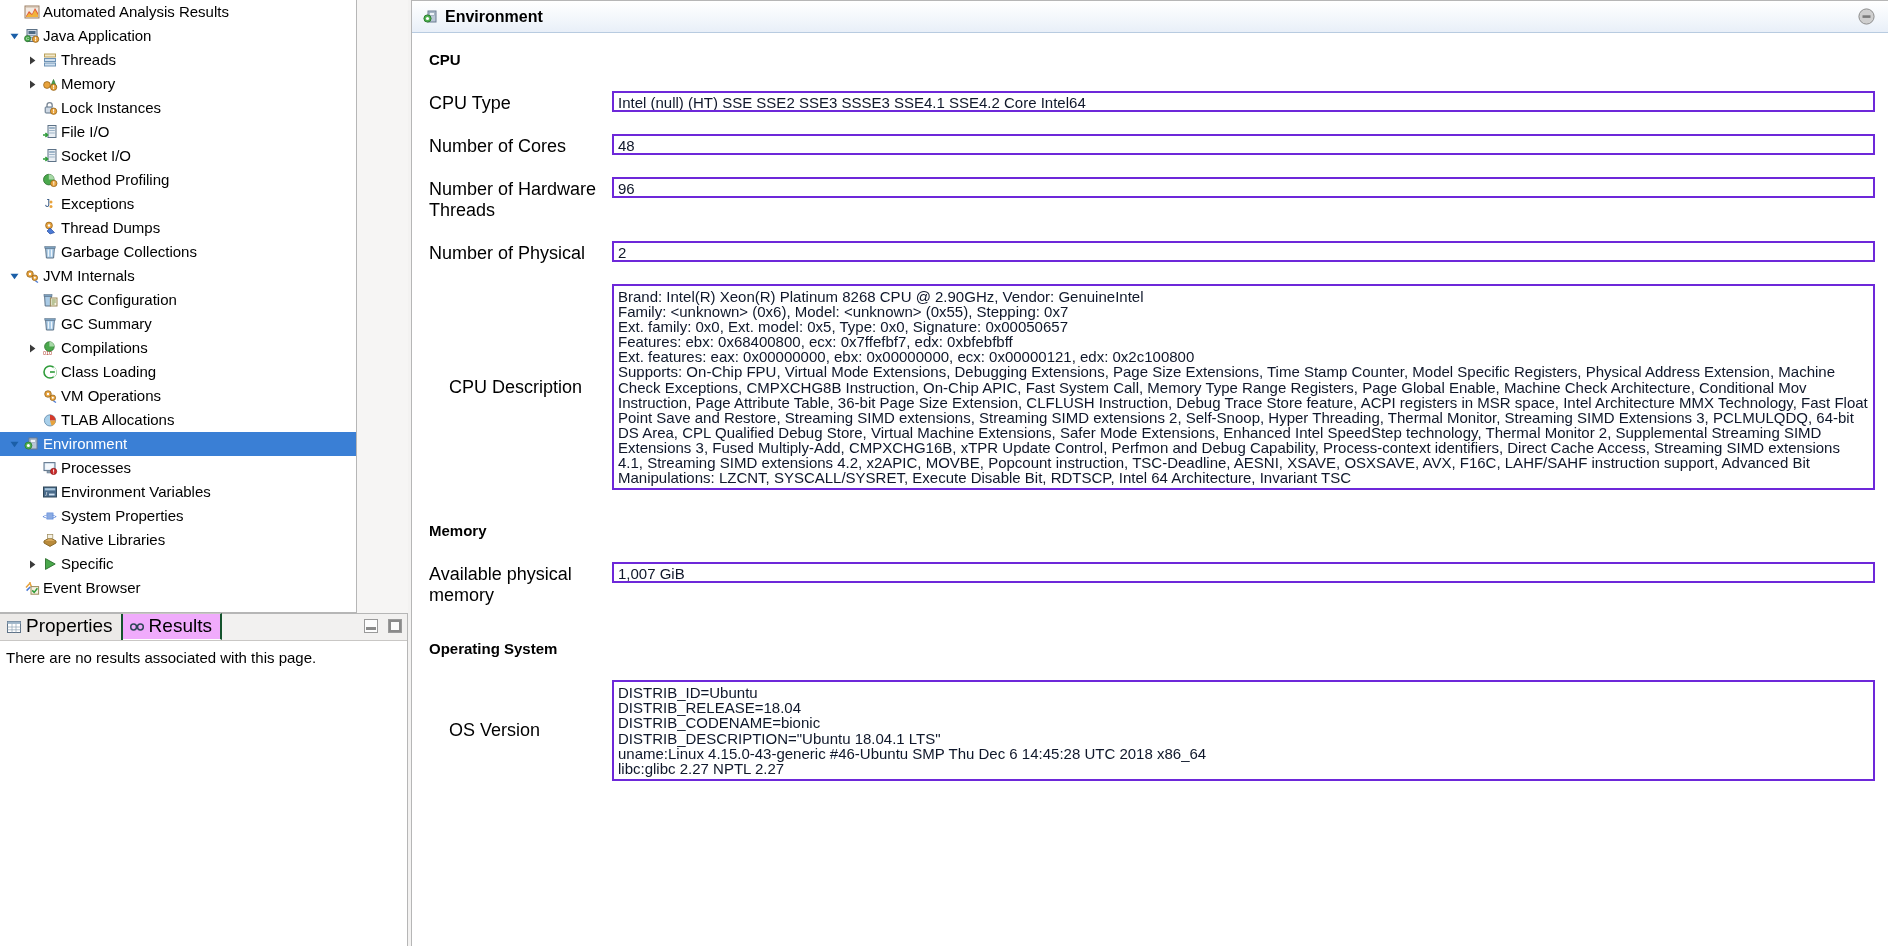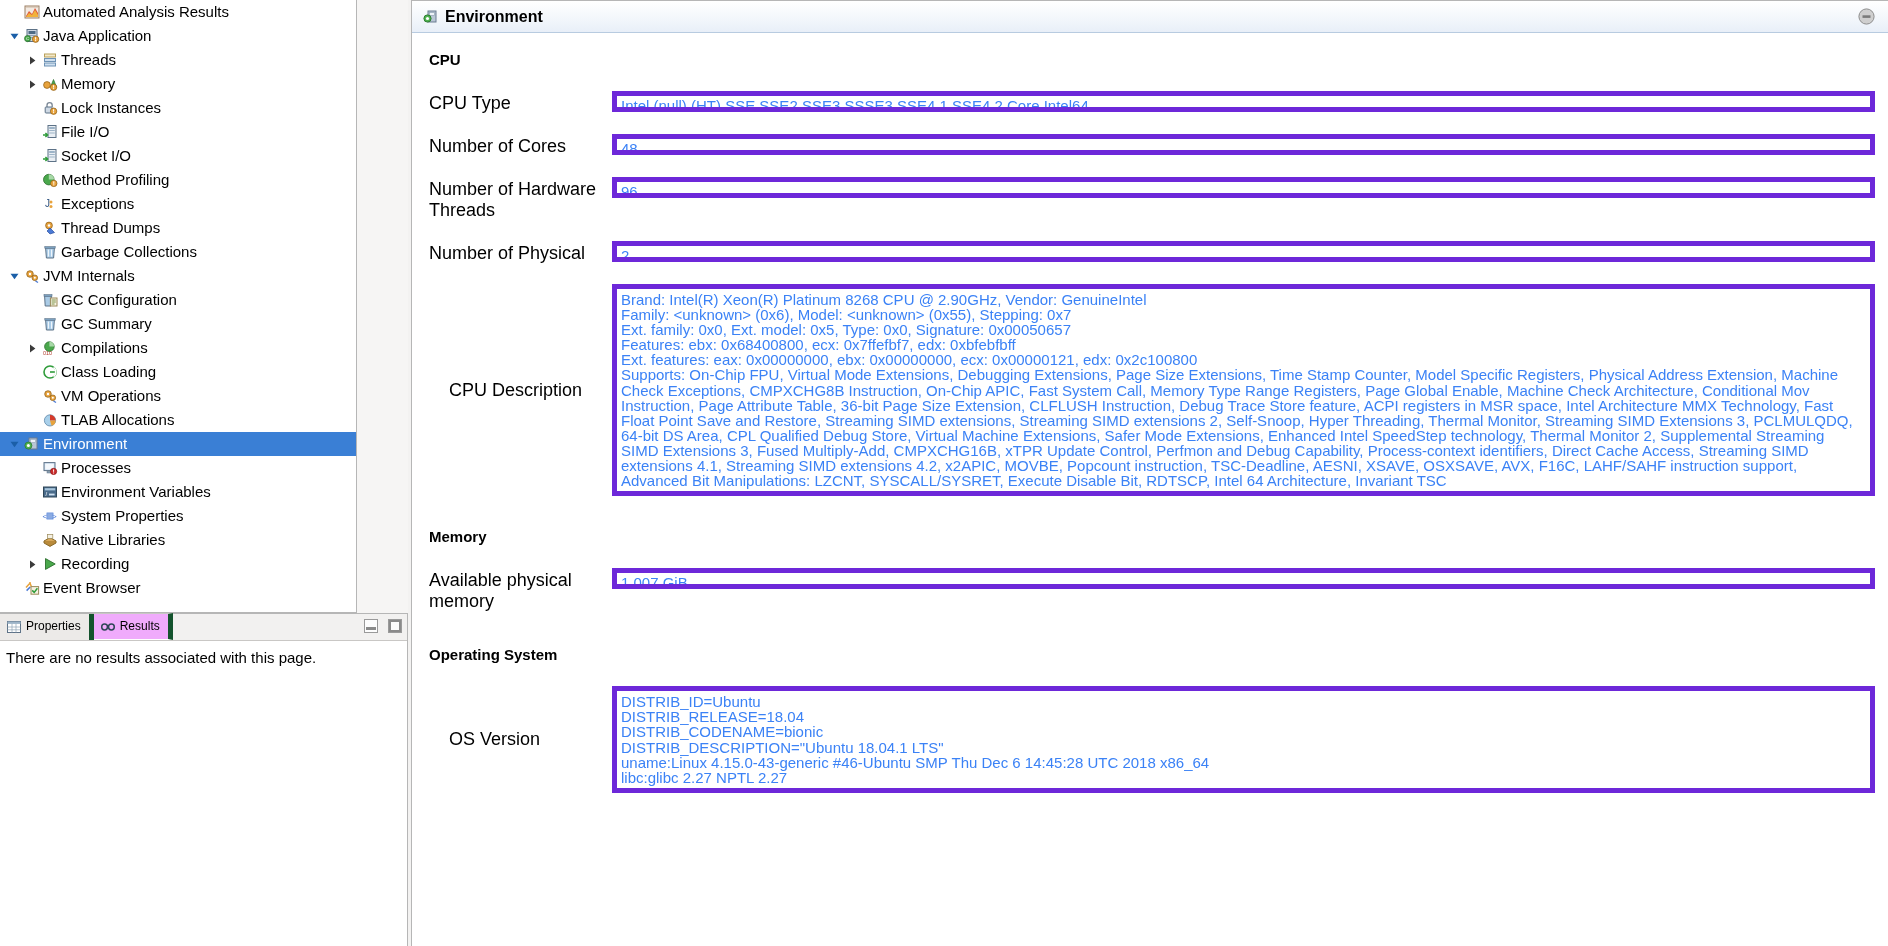--- a/index.html
+++ b/index.html
@@ -57,22 +57,22 @@
   #bl-tabbar {
     position: relative;
     height: 27px;
     background: #f2f1f0;
     border-bottom: 1px solid #c9c7c5;
     display: flex; align-items: stretch;
   }
   .bl-tab {
     display: flex; align-items: center; gap: 4px;
     padding: 0 8px 0 6px;
-    font-size: 12px;
-    border-right: 5px solid #14532d;
+    font-size: 19px;
+    border-right: 2px solid #14532d;
     background: #eceae8;
     cursor: default;
   }
   .bl-tab.active {
     background: #f0abfc;
     border-top: 1px solid #c9c7c5;
     margin-top: -1px;
     border-bottom: 1px solid #ffffff;
     font-weight: normal;
   }
@@ -123,28 +123,28 @@
   .f-label {
     font-size: 18px;
     padding: 2px 0 2px 17px;
     display: flex; align-items: center;
   }
   .f-label.multiline { align-items: center; padding-left: 37px; }
   .f-value {
     margin-right: 13px;
   }
   .txtfield {
-    border: 5px solid #6d28d9;
+    border: 2px solid #6d28d9;
     background: #ffffff;
     font-family: "Liberation Sans", sans-serif;
     font-size: 15px;
     line-height: 15.2px;
     padding: 3px 4px 3px 4px;
     min-height: 21px;
-    color: #3b82f6;
+    color: #0f172a;
     white-space: pre-wrap;
     overflow: hidden;
   }
   .txtfield.single { height: 20px; padding: 2px 4px; line-height: 16px; white-space: nowrap; }
   .txtfield.wrap { line-height: 15.1px; }
 </style>
 </head>
 <body>
 
 <div id="app">
@@ -485,21 +485,21 @@
           <div class="twisty">
             <svg width="9" height="9" viewBox="0 0 9 9">
               <path d="M2 0.5 L7.4 4.5 L2 8.5 Z" fill="#3b3b3b"></path>
             </svg>
           </div>
           <div class="ticon">
             <svg width="16" height="16" viewBox="0 0 16 16">
               <path d="M3.5 2.6 L13.2 8 L3.5 13.4 Z" fill="#4aa84c" stroke="#2c6e2e" stroke-width="0.9"></path>
             </svg>
           </div>
-          <div class="tlabel">Recording</div>
+          <div class="tlabel">Specific</div>
         </div>
         <div class="tree-row">
           <div style="width: 6px; height: 24px; flex: 0 0 auto;"></div>
           <div class="twisty"></div>
           <div class="ticon">
             <svg width="16" height="16" viewBox="0 0 16 16">
               <path d="M2 7.4 L6.6 2.6 M5.6 2.2 L8 8" stroke="#e8a33d" stroke-width="1.5" fill="none"></path>
               <path d="M2.6 10.6 L6.2 7" stroke="#4a7ad6" stroke-width="1.5" fill="none"></path>
               <rect x="7" y="6.6" width="7.6" height="7.6" fill="#f6f2e2" stroke="#9b8a5a"></rect>
               <path d="M8.2 10.4 L10.2 12.4 L13.4 8.2" stroke="#2f9c3a" stroke-width="1.5" fill="none"></path>

